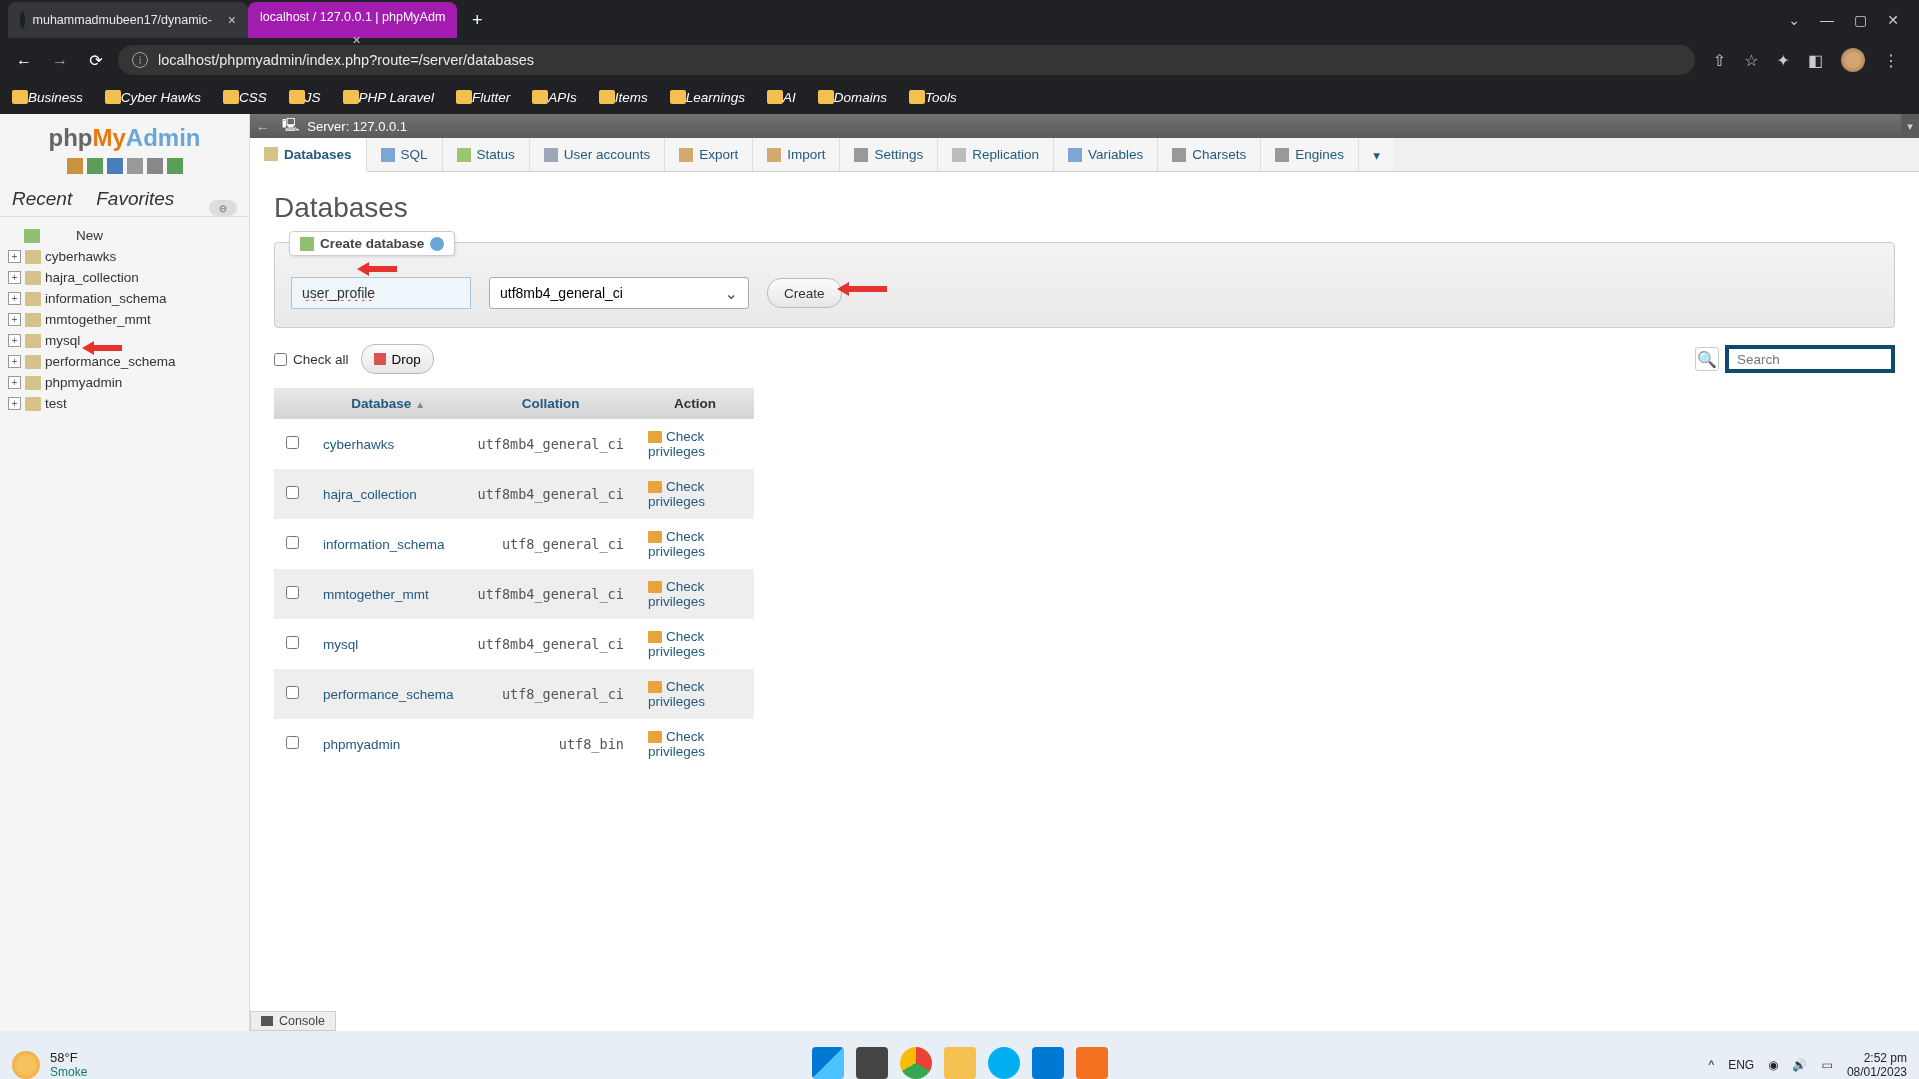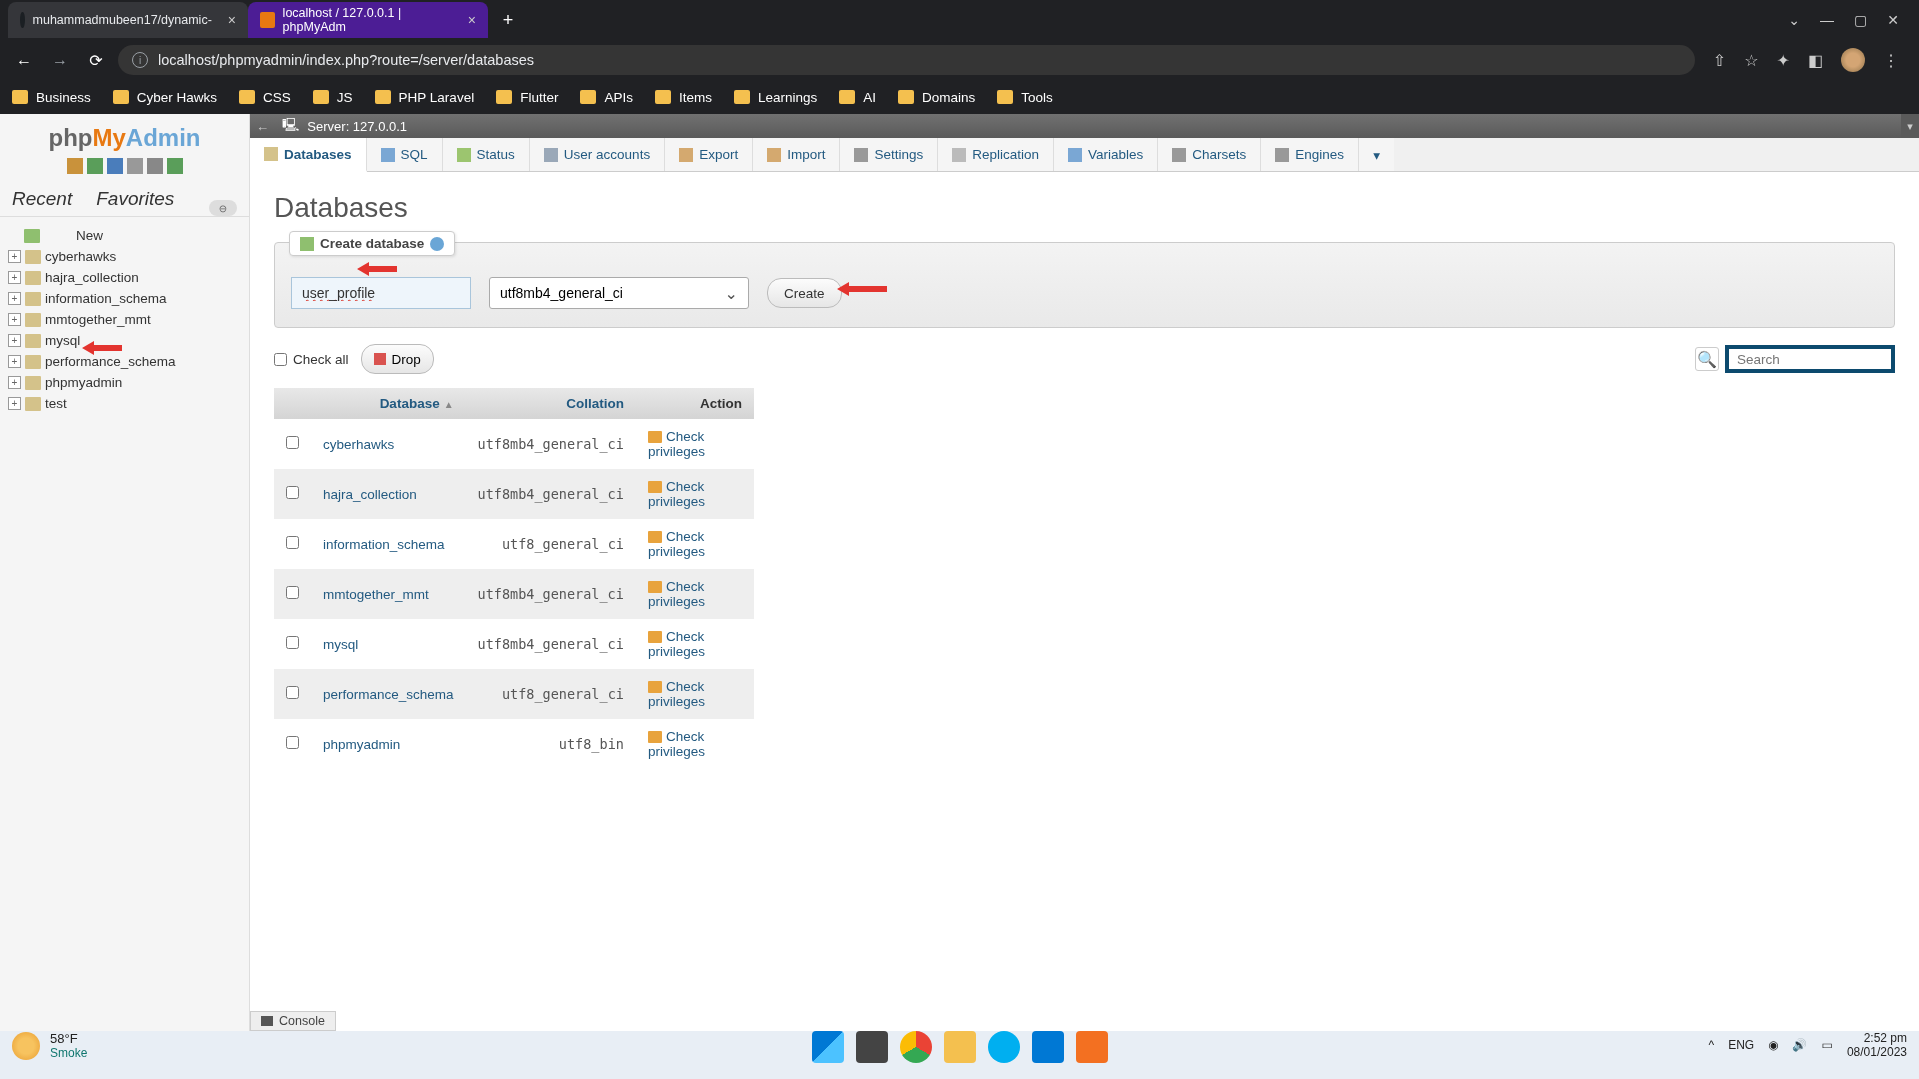--- a/index.html
+++ b/index.html
@@ -3,34 +3,34 @@
 <meta charset="utf-8">
 <style>
 * { margin: 0; padding: 0; box-sizing: border-box; font-family: "Segoe UI", Arial, sans-serif; }
 body { width: 1919px; height: 1079px; overflow: hidden; background: #fff; }
 
 
 .browser-chrome { background: #202124; color: #fff; }
 .tab-bar { display: flex; align-items: center; height: 40px; padding: 0 8px; }
 .tab { display: flex; align-items: center; padding: 0 12px; height: 36px; border-radius: 8px 8px 0 0; font-size: 12.5px; max-width: 240px; gap: 8px; }
 .tab.inactive { background: #35363a; color: #e8eaed; }
-.tab.active { background: #4c1d95; color: #fff; }
+.tab.active { background: #a21caf; color: #fff; flex-direction: column; }
 .tab .favicon { width: 16px; height: 16px; background: #888; border-radius: 2px; display:inline-block;}
 .tab .close { margin-left: 8px; font-size: 14px; color:#ccc;}
 .new-tab { width: 28px; height: 28px; display:flex; align-items:center; justify-content:center; color:#fff; font-size:18px; margin-left:6px;}
 .win-controls { margin-left:auto; display:flex; gap:20px; padding-right:12px; color:#ccc; font-size:14px;}
 .addr-bar { display:flex; align-items:center; height:40px; padding:0 10px; gap:8px;}
 .nav-btn { width:28px; height:28px; display:flex; align-items:center; justify-content:center; color:#9aa0a6; font-size:16px;}
 .nav-btn.enabled{ color:#fff;}
 .url-box { flex:1; background:#353535; border-radius:20px; height:30px; display:flex; align-items:center; padding:0 14px; color:#e8eaed; font-size:14.5px; gap:10px;}
 .url-box .info{ width:16px; height:16px; border:1.5px solid #9aa0a6; border-radius:50%; display:flex; align-items:center; justify-content:center; font-size:10px; color:#9aa0a6;}
 .addr-icons{ display:flex; gap:18px; padding:0 10px; color:#ccc; font-size:16px; align-items:center;}
 .avatar{ width:24px; height:24px; border-radius:50%; background:radial-gradient(circle,#d4a574 40%,#8b6f47 100%);}
 .bookmarks{ display:flex; align-items:center; height:34px; padding:0 12px; gap:22px; font-size:13.5px; color:#fff;}
-.bk{ display:flex; gap:8px;}
+.bk{ display:flex; gap:0;font-style:italic;}
 .bk-ico{ width:16px; height:14px; background:#f4c04f; border-radius:2px;}
 
 
 .page{ display:flex; height:calc(1079px - 114px - 48px); background:#fff;}
 
 
 .pma-nav{ width:250px; background:#f5f5f5; border-right:1px solid #ddd; position:relative;}
 .pma-logo{ text-align:center; padding:10px 0 4px; font-size:24px; font-weight:bold;}
 .pma-logo .p1{ color:#666;} .pma-logo .p2{ color:#e87912;} .pma-logo .p3{ color:#6aa6d6;}
 .pma-nav-icons{ display:flex; justify-content:center; gap:4px; padding:2px 0 8px;}
@@ -65,37 +65,37 @@
 .btn{ height:30px; padding:0 16px; border:1px solid #bbb; border-radius:14px; background:linear-gradient(#fcfcfc,#e6e6e6); font-size:13.5px; color:#333; display:flex; align-items:center;}
 
 .toolbar-row{ display:flex; align-items:center; gap:12px; margin-bottom:14px;}
 .chk-lbl{ display:flex; align-items:center; gap:6px; font-size:13.5px; color:#333;}
 .btn-sm{ height:30px; padding:0 12px; border:1px solid #bbb; border-radius:14px; background:linear-gradient(#fcfcfc,#e6e6e6); font-size:13.5px; display:flex; align-items:center; gap:6px;}
 .search-box{ margin-left:auto; display:flex; align-items:center; gap:6px;}
 .search-ico{ width:24px; height:24px; border:1px solid #ccc; border-radius:3px; display:flex; align-items:center; justify-content:center; background:#fff;}
 .search-in{ height:28px; width:170px; border:4px solid #0c4a6e; padding:0 8px; font-size:13.5px;}
 
 table.db-table{ border-collapse:collapse; width:480px; font-size:13.5px;}
-table.db-table thead th{ background:linear-gradient(#e8e8e8,#d4d4d4); color:#235a81; text-align:right; padding:8px 12px; font-weight:bold;margin-top:28px;}
+table.db-table thead th{ background:linear-gradient(#e8e8e8,#d4d4d4); color:#235a81; text-align:center; padding:8px 12px; font-weight:bold;margin-top:28px;}
 table.db-table thead th.action{ color:#333;}
 table.db-table tbody tr:nth-child(even){ background:#eee;}
 table.db-table td{ padding:10px 12px;}
 table.db-table td.name a{ color:#235a81; text-decoration:none;}
 table.db-table td.coll{ font-family:monospace; color:#555; text-align:right;}
 table.db-table td.act a{ color:#235a81; text-decoration:none;}
 .priv-ico{ display:inline-block; width:14px; height:12px; background:#e8a33d; margin-right:4px; vertical-align:middle; border-radius:1px;}
 
 .console-bar{ position:absolute; bottom:0; left:0; background:#eee; border:1px solid #ccc; padding:2px 10px; font-size:12.5px; color:#444; display:flex; align-items:center; gap:6px;}
 
 
 .arrow{ position:absolute; pointer-events:none;}
 .arrow svg{ overflow:visible;}
 
 
-.taskbar{ position:fixed; bottom:0; left:0; right:0; height:48px; background:#e8eef5; display:flex; align-items:flex-start; padding:0 12px; font-size:12px; color:#222;}
+.taskbar{ position:fixed; bottom:0; left:0; right:0; height:48px; background:#e8eef5; display:flex; align-items:flex-end; padding:0 12px; font-size:12px; color:#222;}
 .task-left{ display:flex; align-items:center; gap:10px;}
 .weather-ico{ width:28px; height:28px; background:radial-gradient(circle,#f7c35f 40%,#e89b2e 100%); border-radius:50%;}
 .task-center{ position:absolute; left:50%; transform:translateX(-50%); display:flex; gap:12px;}
 .task-ico{ width:32px; height:32px; border-radius:4px; display:flex; align-items:center; justify-content:center;}
 .task-right{ margin-left:auto; display:flex; align-items:center; gap:14px;}
 .main-right-collapse{ position:absolute; top:0; right:0; width:18px; height:24px; background:#5a5a5a; color:#ccc; display:flex; align-items:center; justify-content:center; font-size:11px;}
 .sort-ico{ font-size:10px; color:#888; margin-left:4px;}
 </style>
 </head>
 <body>

